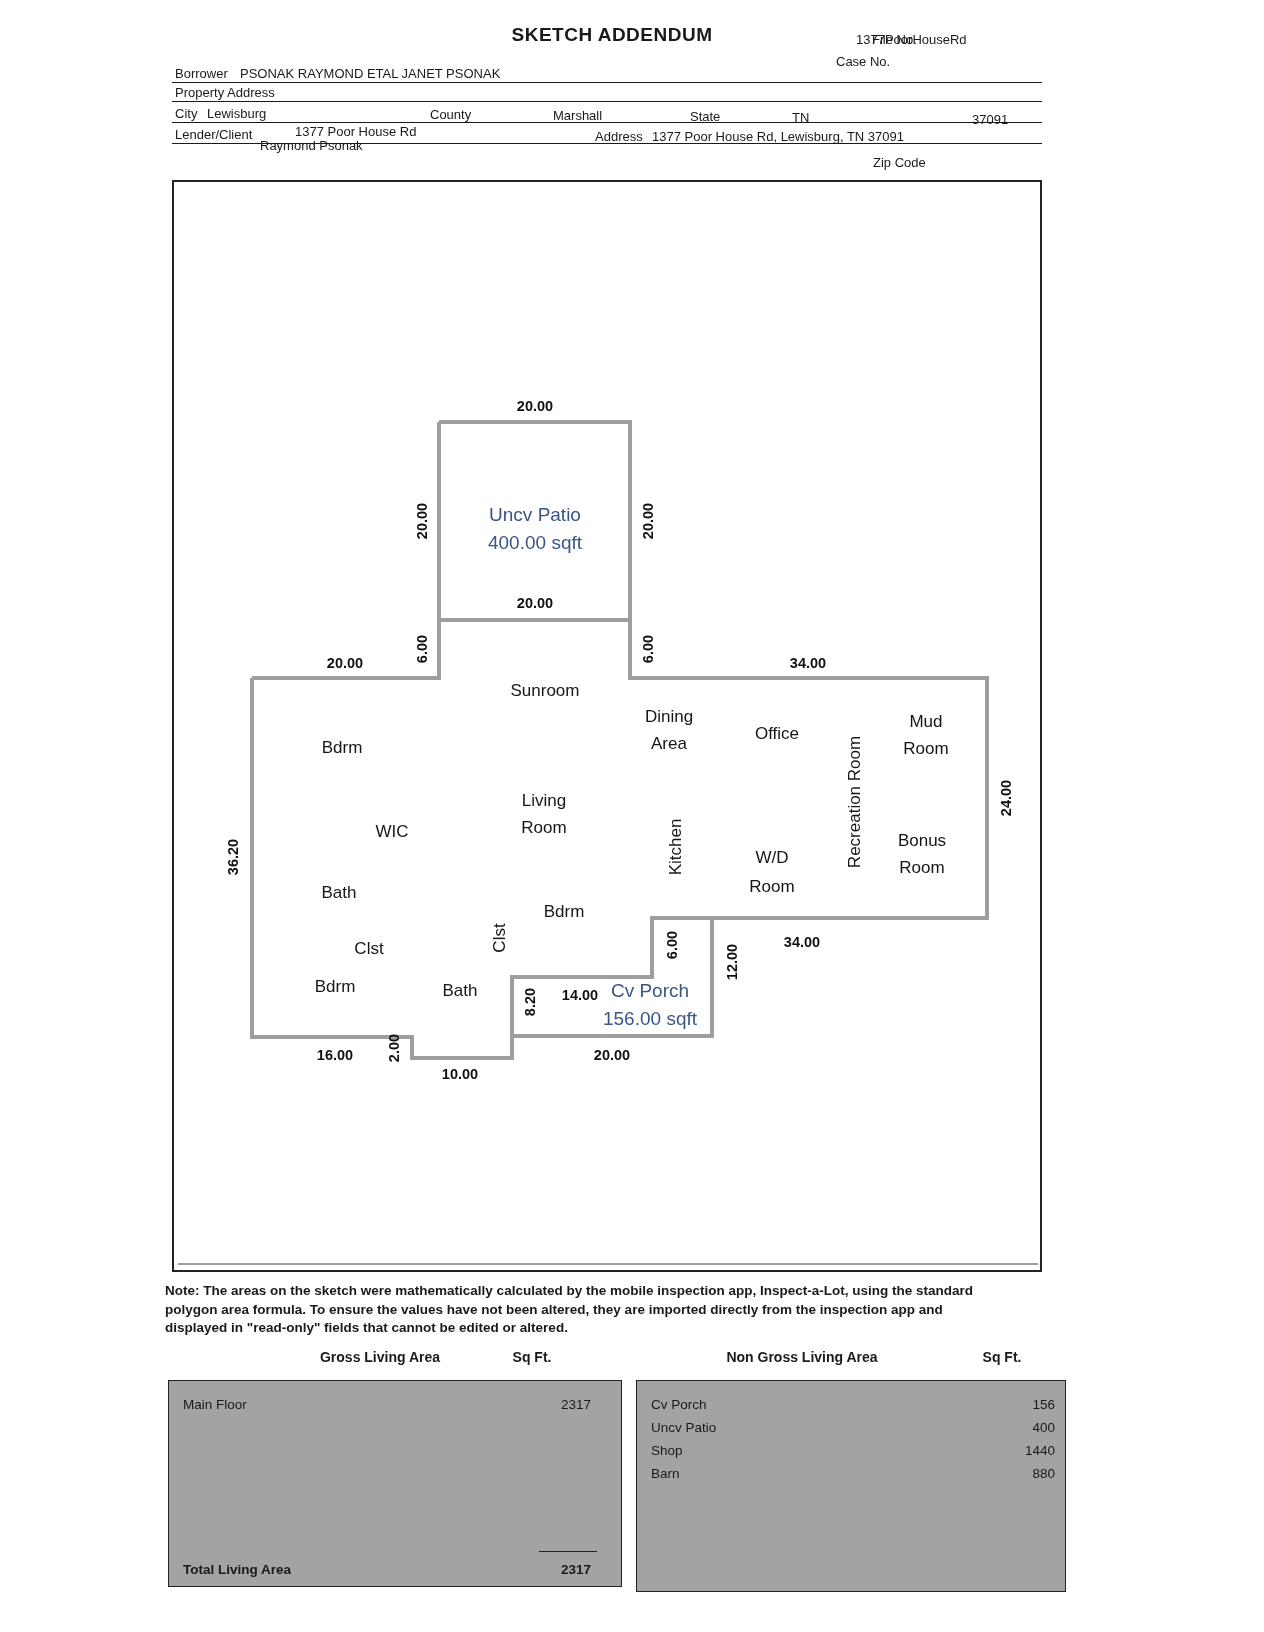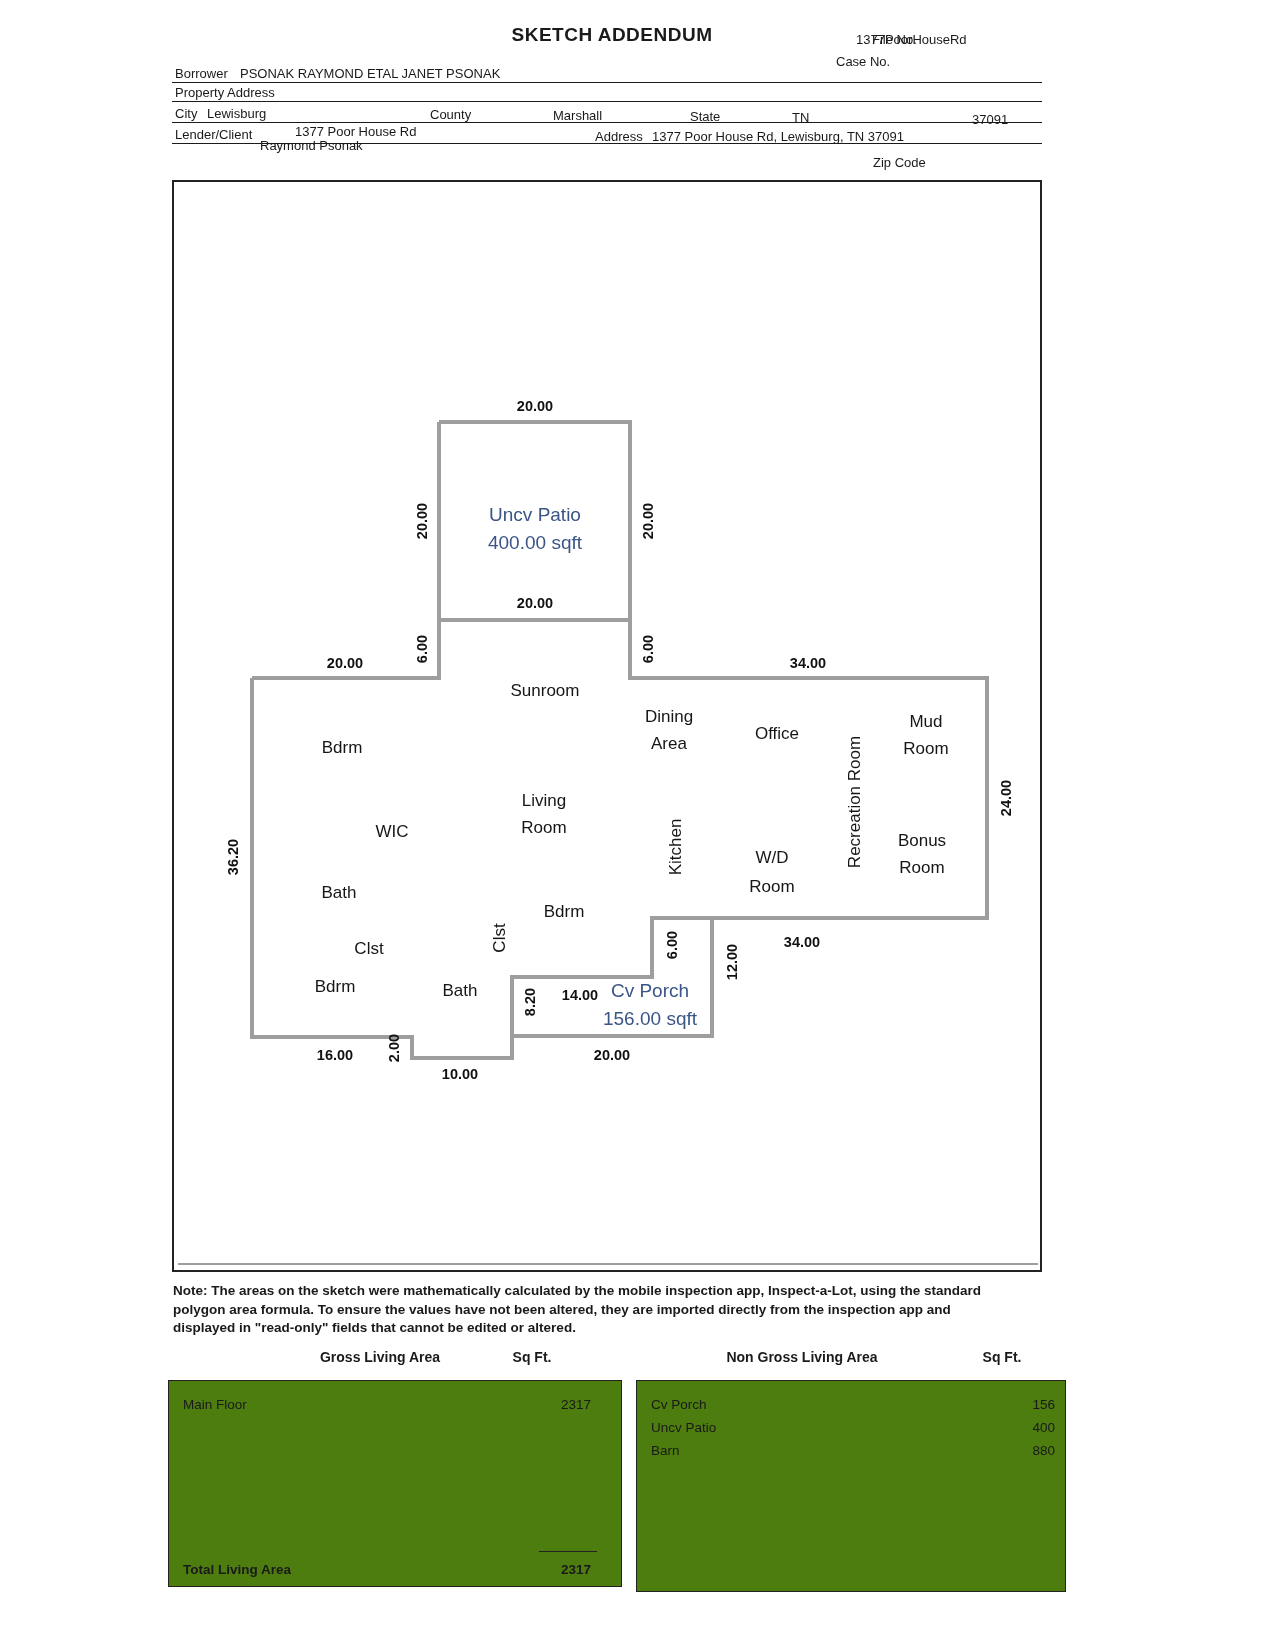--- a/index.html
+++ b/index.html
@@ -25,24 +25,24 @@
     left:172px; top:180px; width:866px; height:1088px;
     border:2px solid #222;
   }
   .sketch-box svg { position:absolute; left:0; top:0; width:100%; height:100%; }
   .wall { fill:none; stroke:#9e9e9e; stroke-width:4; stroke-linejoin:miter; }
   .innerline { stroke:#3c3c3c; stroke-width:1; }
   text.dim  { font-family:"Liberation Sans",sans-serif; font-size:14.5px; font-weight:bold; fill:#111; }
   text.room { font-family:"Liberation Sans",sans-serif; font-size:17px; fill:#161616; }
   text.area { font-family:"Liberation Sans",sans-serif; font-size:19px; fill:#3a5586; }
   
-  .note { left:173px; top:1282px; width:884px; font-size:13.5px; font-weight:bold; line-height:18.5px; }
+  .note { left:165px; top:1282px; width:884px; font-size:13.5px; font-weight:bold; line-height:18.5px; }
   
   .tbl-hd { font-size:14px; font-weight:bold; white-space:nowrap; transform:translateX(-50%); }
-  .tbl-box { border:1.5px solid #222; background:#4d7c0f; }
+  .tbl-box { border:1.5px solid #222; background:#a3a3a3; }
   .gross-box { left:168px; top:1380px; width:452px; height:205px; }
   .nongross-box { left:636px; top:1380px; width:428px; height:210px; }
   .trows { position:absolute; left:0; top:12px; right:0; }
   .trow { display:flex; justify-content:space-between; align-items:center; height:23px; font-size:13.5px; }
   .gross-box .trow { padding-left:14px; padding-right:30px; }
   .nongross-box .trow { padding-left:14px; padding-right:10px; }
   .total-row {
     position:absolute; left:14px; right:30px; bottom:9px;
     display:flex; justify-content:space-between; align-items:center;
     font-size:13.5px; font-weight:bold;
@@ -165,17 +165,21 @@
   <div class="trows" id="nongross-rows">
       <div class="trow">
         <span>Cv Porch</span>
         <span>156</span>
       </div>
       <div class="trow">
         <span>Uncv Patio</span>
         <span>400</span>
       </div>
       <div class="trow">
+        <span>Shop</span>
+        <span>1440</span>
+      </div>
+      <div class="trow">
         <span>Barn</span>
         <span>880</span>
       </div>
     </div>
 </div>
 
 </body></html>

